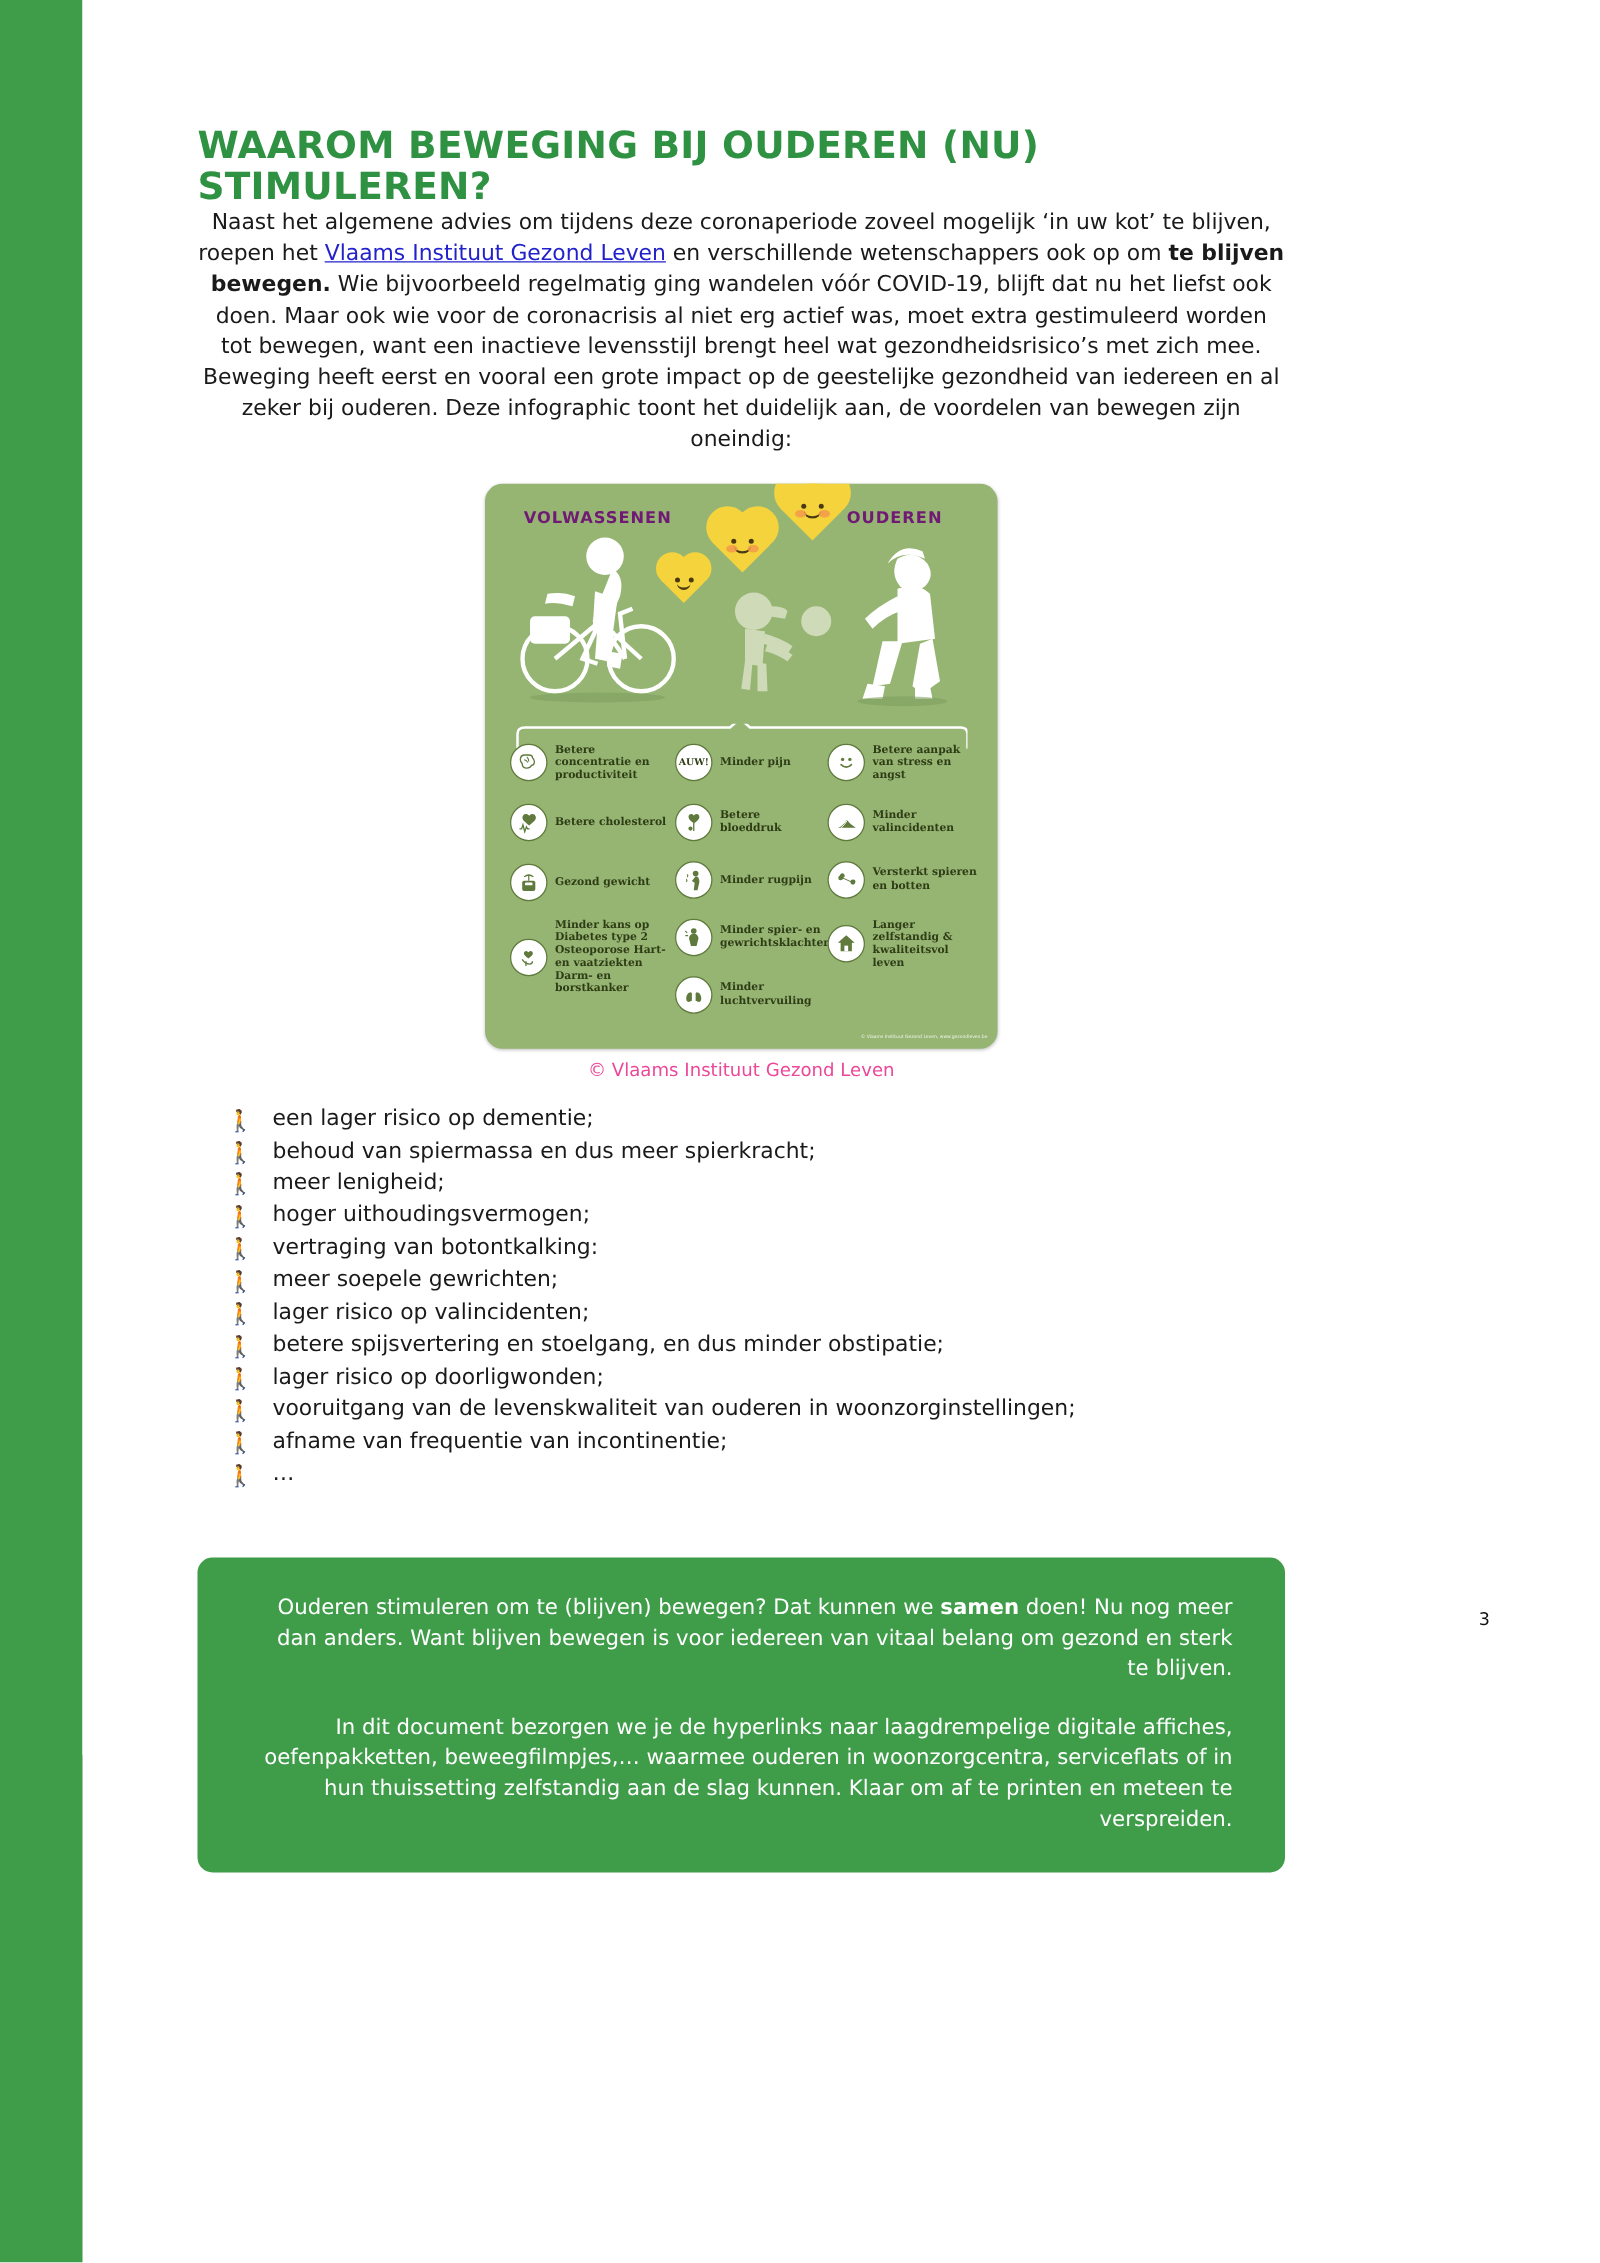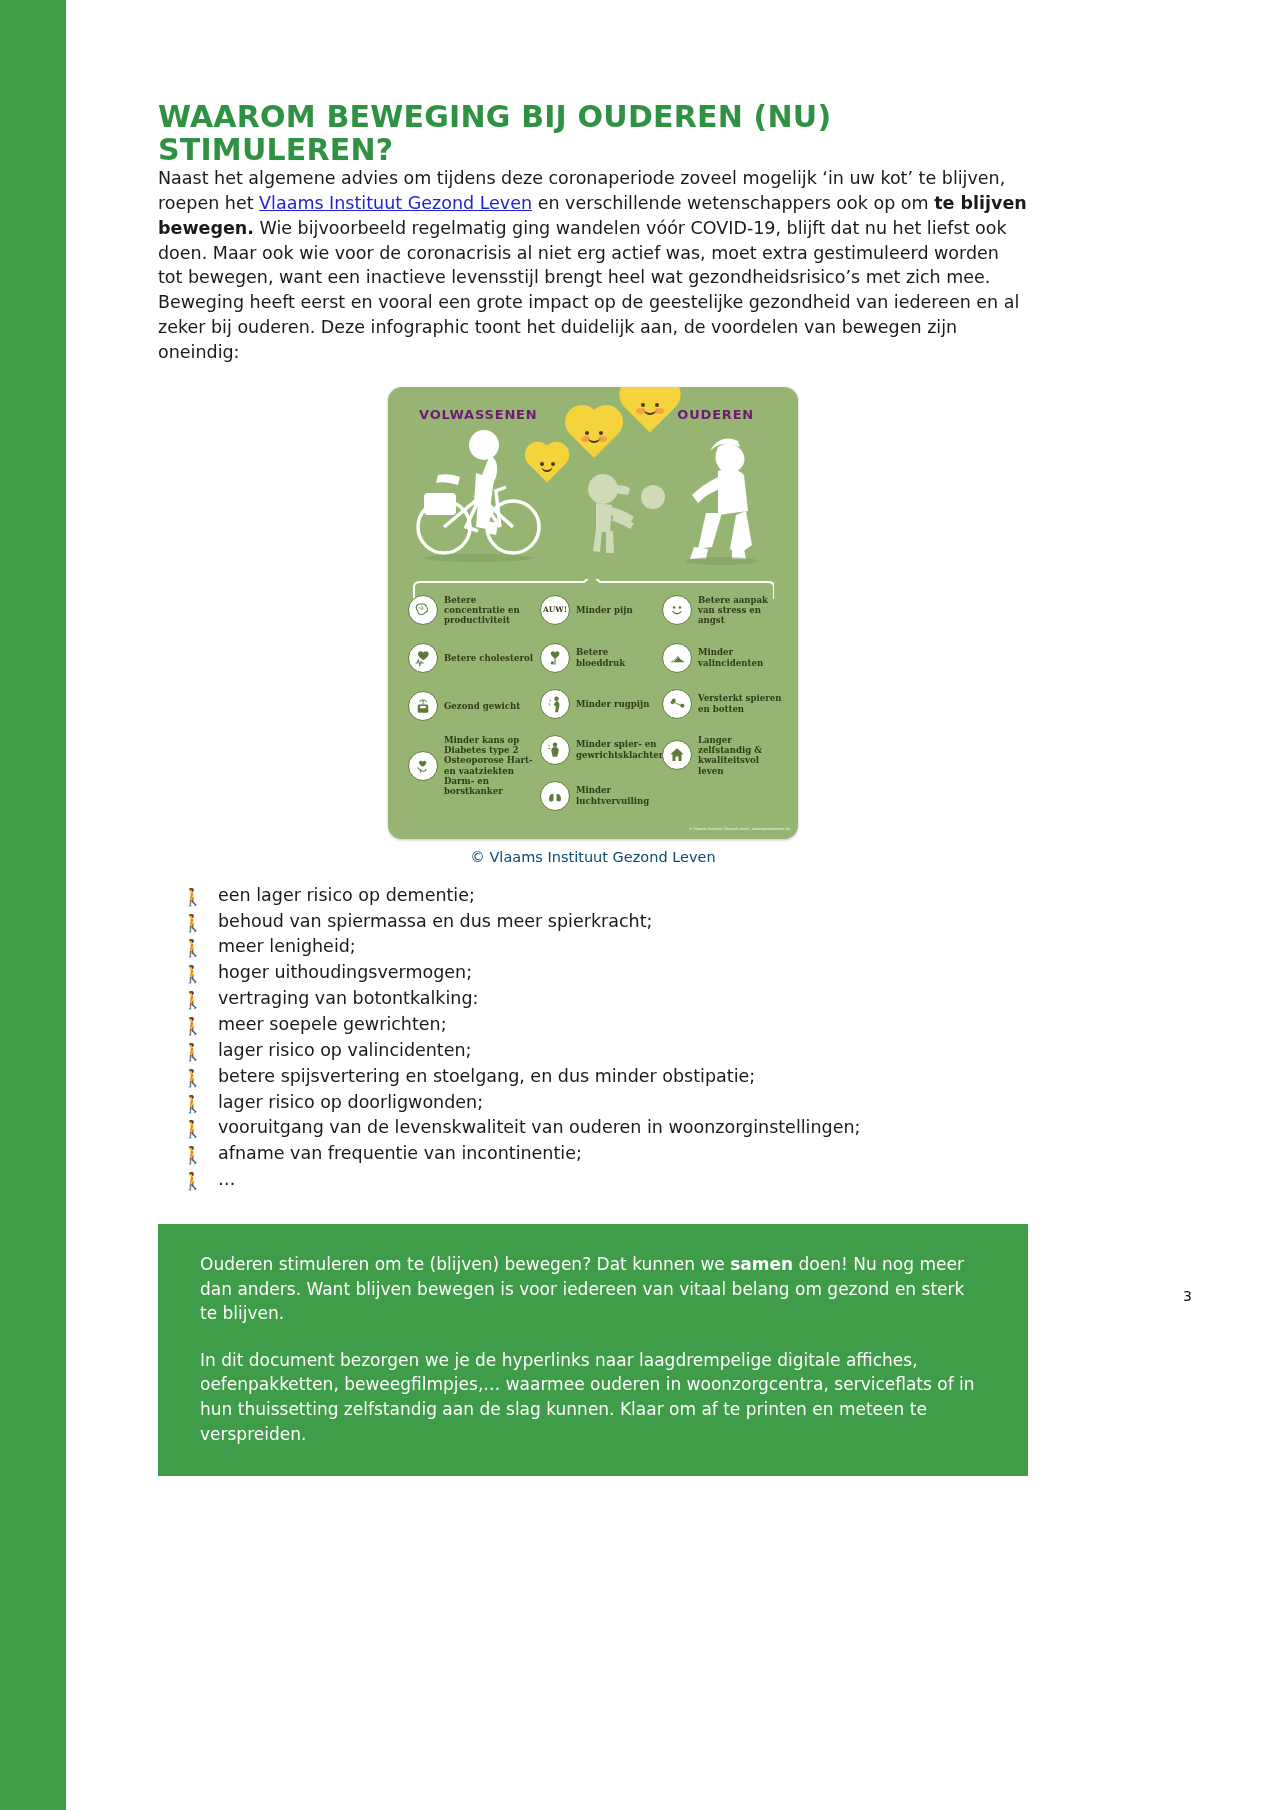--- a/index.html
+++ b/index.html
@@ -32,21 +32,21 @@
     margin:0;
     padding-top:100px;
     line-height:1.1;
   }
   p.body-text {
     font-family:"DejaVu Sans", sans-serif;
     font-size:17.5px;
     line-height:1.42;
     color:#1a1a1a;
     margin:0;
-    text-align:left;
+    text-align:center;
   }
   .para-1 { margin-top:30px; }
   .para-2 { margin-top:24px; }
   a.inline-link {
     color:#2222cc;
     text-decoration:underline;
   }
   b.strong { font-weight:700; }
 
   
@@ -143,21 +143,21 @@
     position:absolute; right:8px; bottom:8px;
     font-family:"DejaVu Sans", sans-serif;
     font-size:3.6px;
     color:#ffffff;
     opacity:.85;
   }
   .ig-caption {
     margin-top:10px;
     font-family:"DejaVu Sans", sans-serif;
     font-size:14.5px;
-    color:#0c4a6e;
+    color:#ec4899;
   }
 
   
   .after-info { margin-top:64px; }
   ul.walk-list {
     list-style:none;
     margin:18px 0 0 0;
     padding:0 0 0 24px;
   }
   ul.walk-list li {
@@ -171,26 +171,27 @@
   }
   ul.walk-list li .walker {
     position:absolute; left:0; top:2px;
     font-family:"DejaVu Sans", sans-serif;
     font-size:17px;
     color:#111;
   }
 
   
   .callout {
-    margin-top:32px;
+    margin-top:54px;
     width:870px;
     background:#3f9c49;
-    border-radius:0;
+    border-radius:12px;
     padding:28px 42px 30px 42px;
     color:#ffffff;
+    text-align:right;
   }
   .callout p {
     font-family:"DejaVu Sans", sans-serif;
     font-size:17px;
     line-height:1.45;
     margin:0;
     color:#ffffff;
   }
   .callout p + p { margin-top:22px; }
   .callout b { font-weight:700; }

